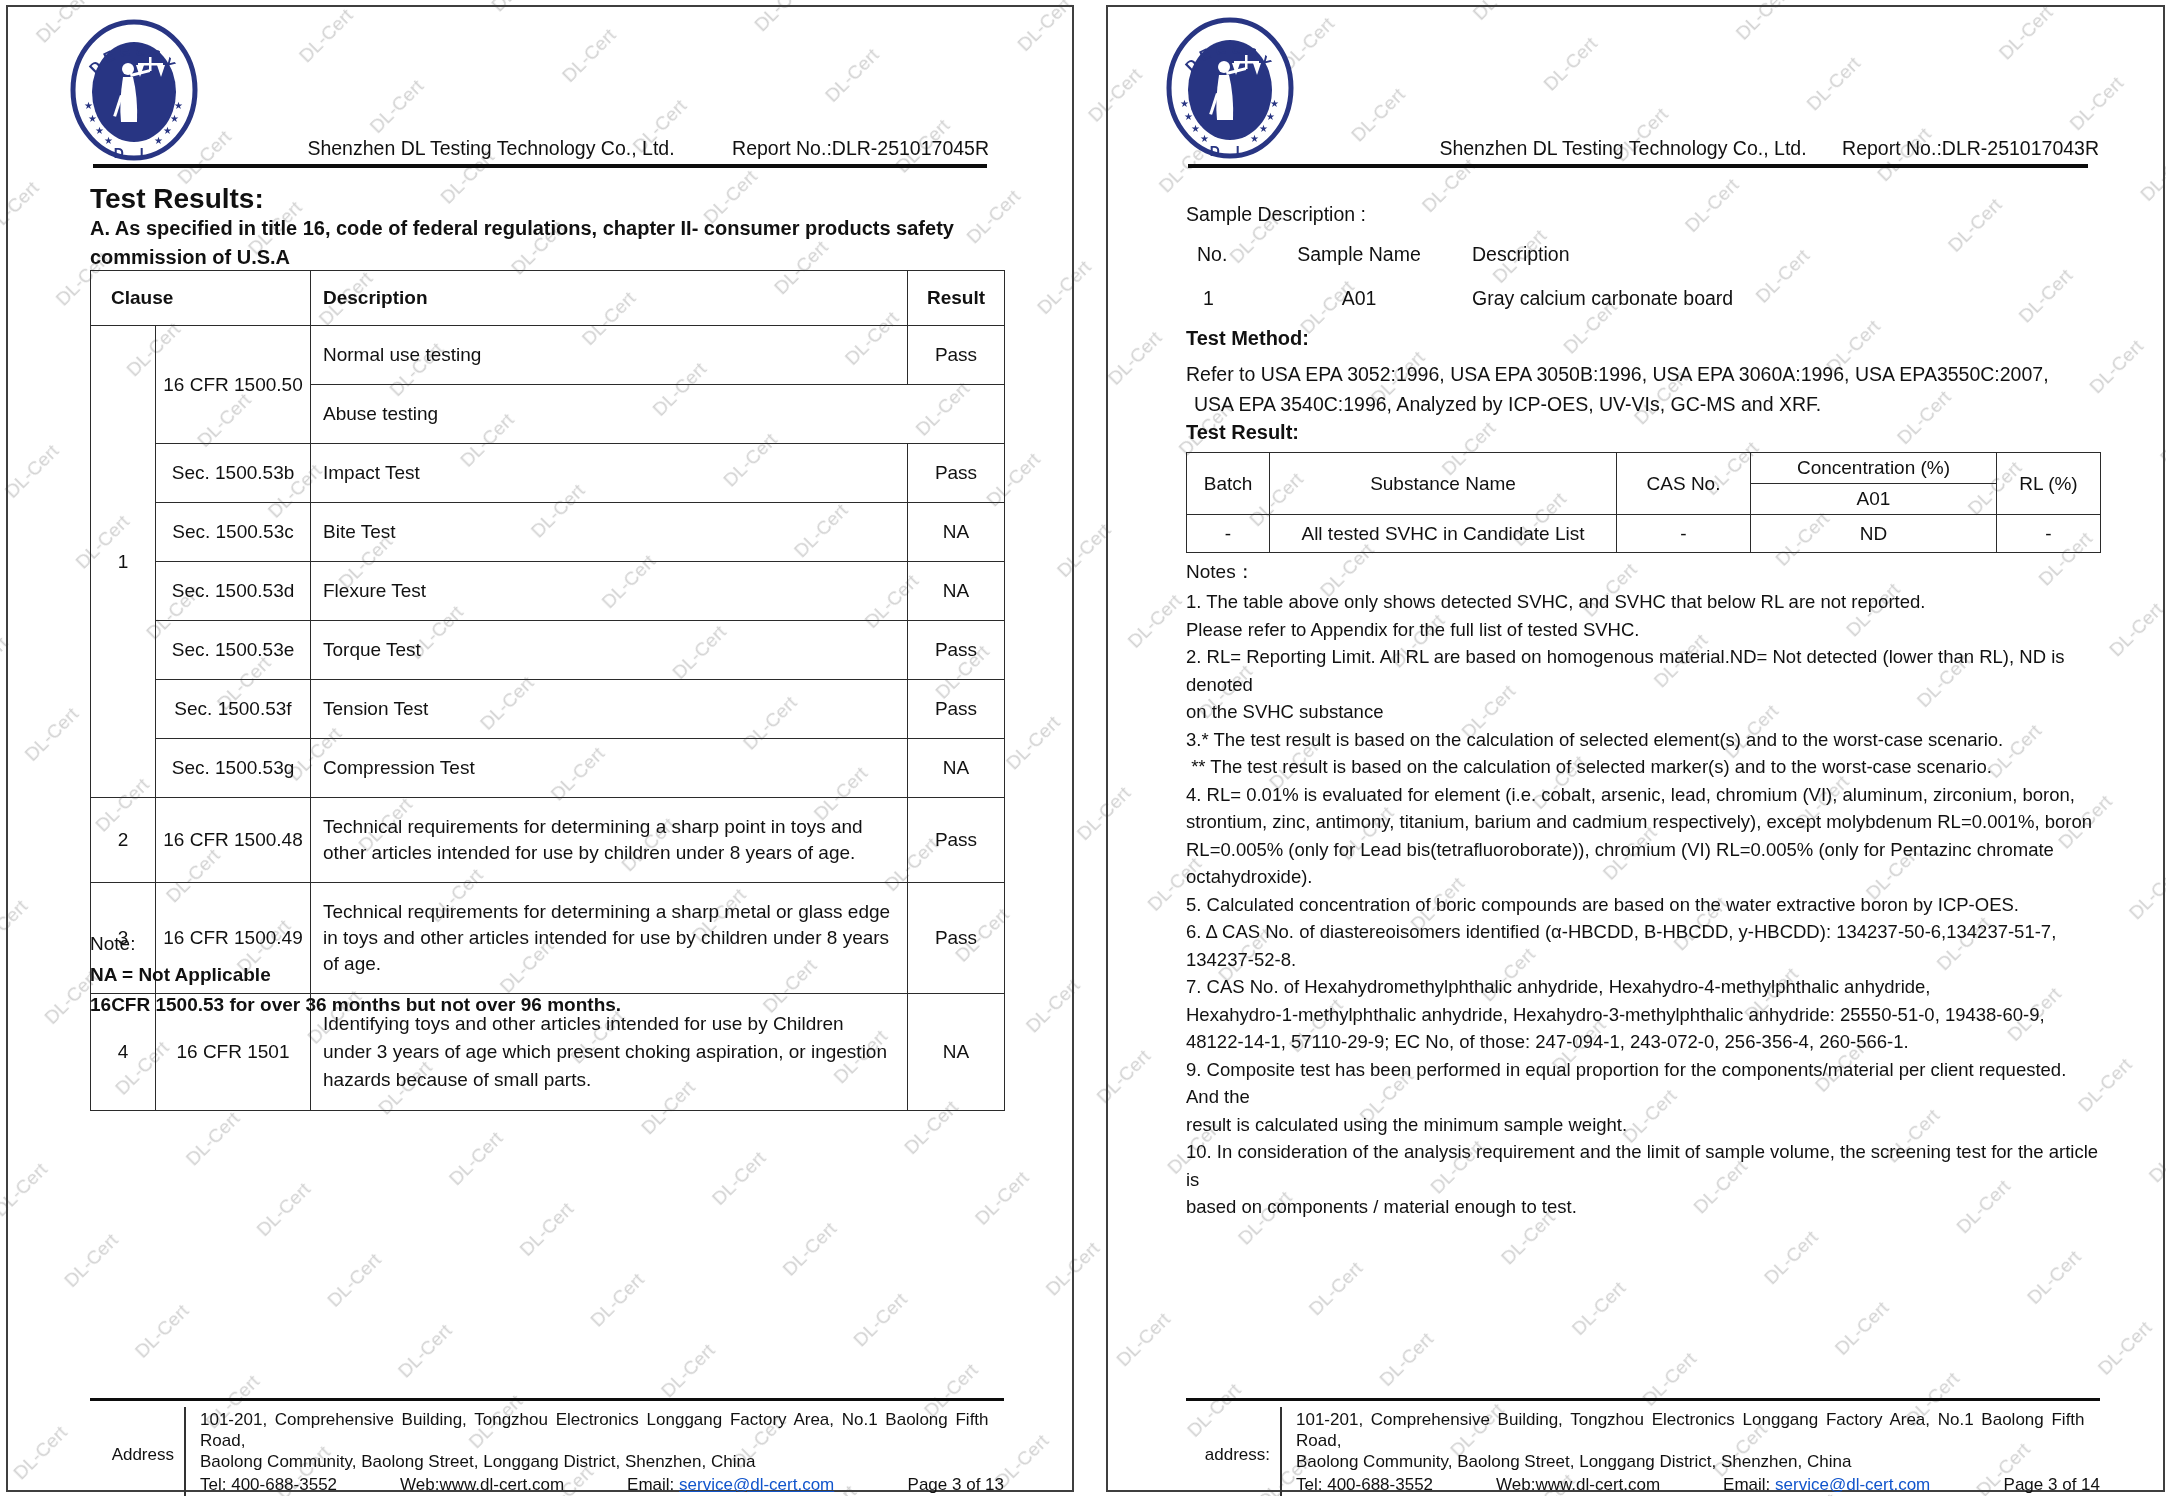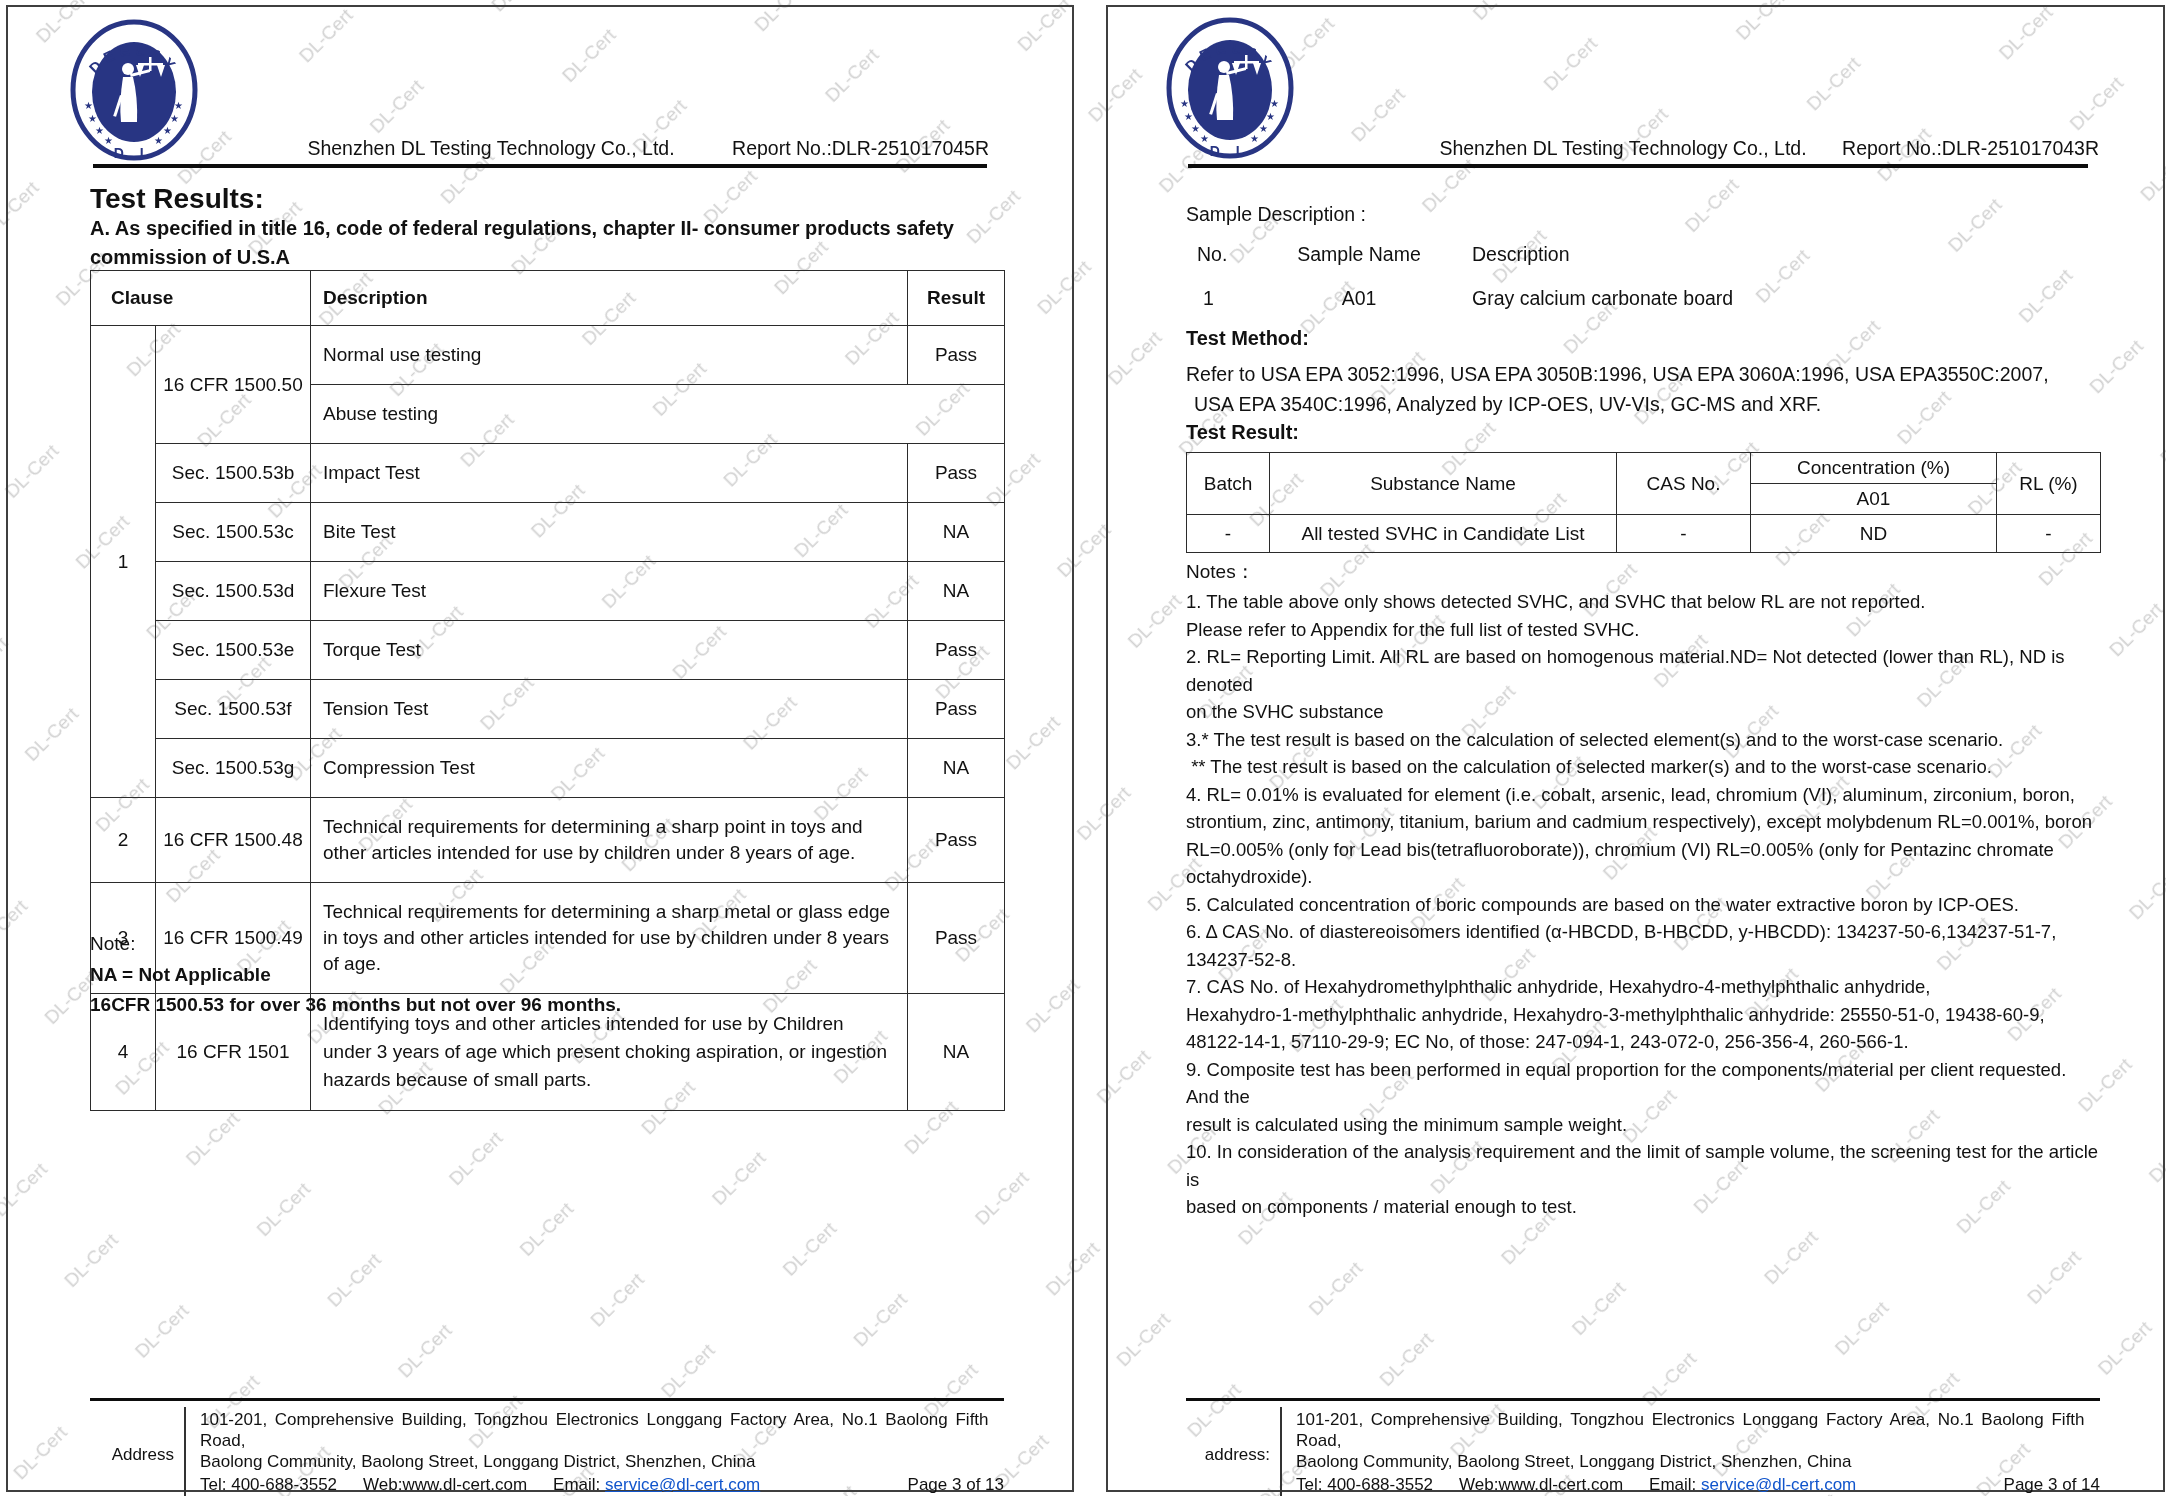--- a/index.html
+++ b/index.html
@@ -53,21 +53,21 @@
 
   .frule{top:1391px;height:3px;background:#0d0d0d;}
   #page-left .frule{left:82px;width:914px;}
   #page-right .frule{left:78px;width:914px;}
   .footer{top:1400px;width:914px;display:flex;font-size:17px;line-height:21px;}
   #page-left .footer{left:82px;}
   #page-right .footer{left:78px;}
   .flabel{width:94px;display:flex;align-items:center;justify-content:flex-end;padding-right:10px;}
   .ftext{flex:1;border-left:2px solid #333;padding:2px 0 6px 14px;}
   .ftext .just{word-spacing:3px;}
-  .fline3{display:flex;margin-top:2px;}
+  .fline3{display:flex;margin-top:2px;gap:37px;}
   .fline3 .seg{margin-right:26px;white-space:nowrap;}
   .fline3 .pageno{margin-left:auto;white-space:nowrap;}
   a.email{color:#1155cc;text-decoration:underline;}
   a.email.nound{text-decoration:none;}
 </style>
 </head>
 <body>
 
 <svg id="wm-layer" width="2166" height="1496">
   <defs>

